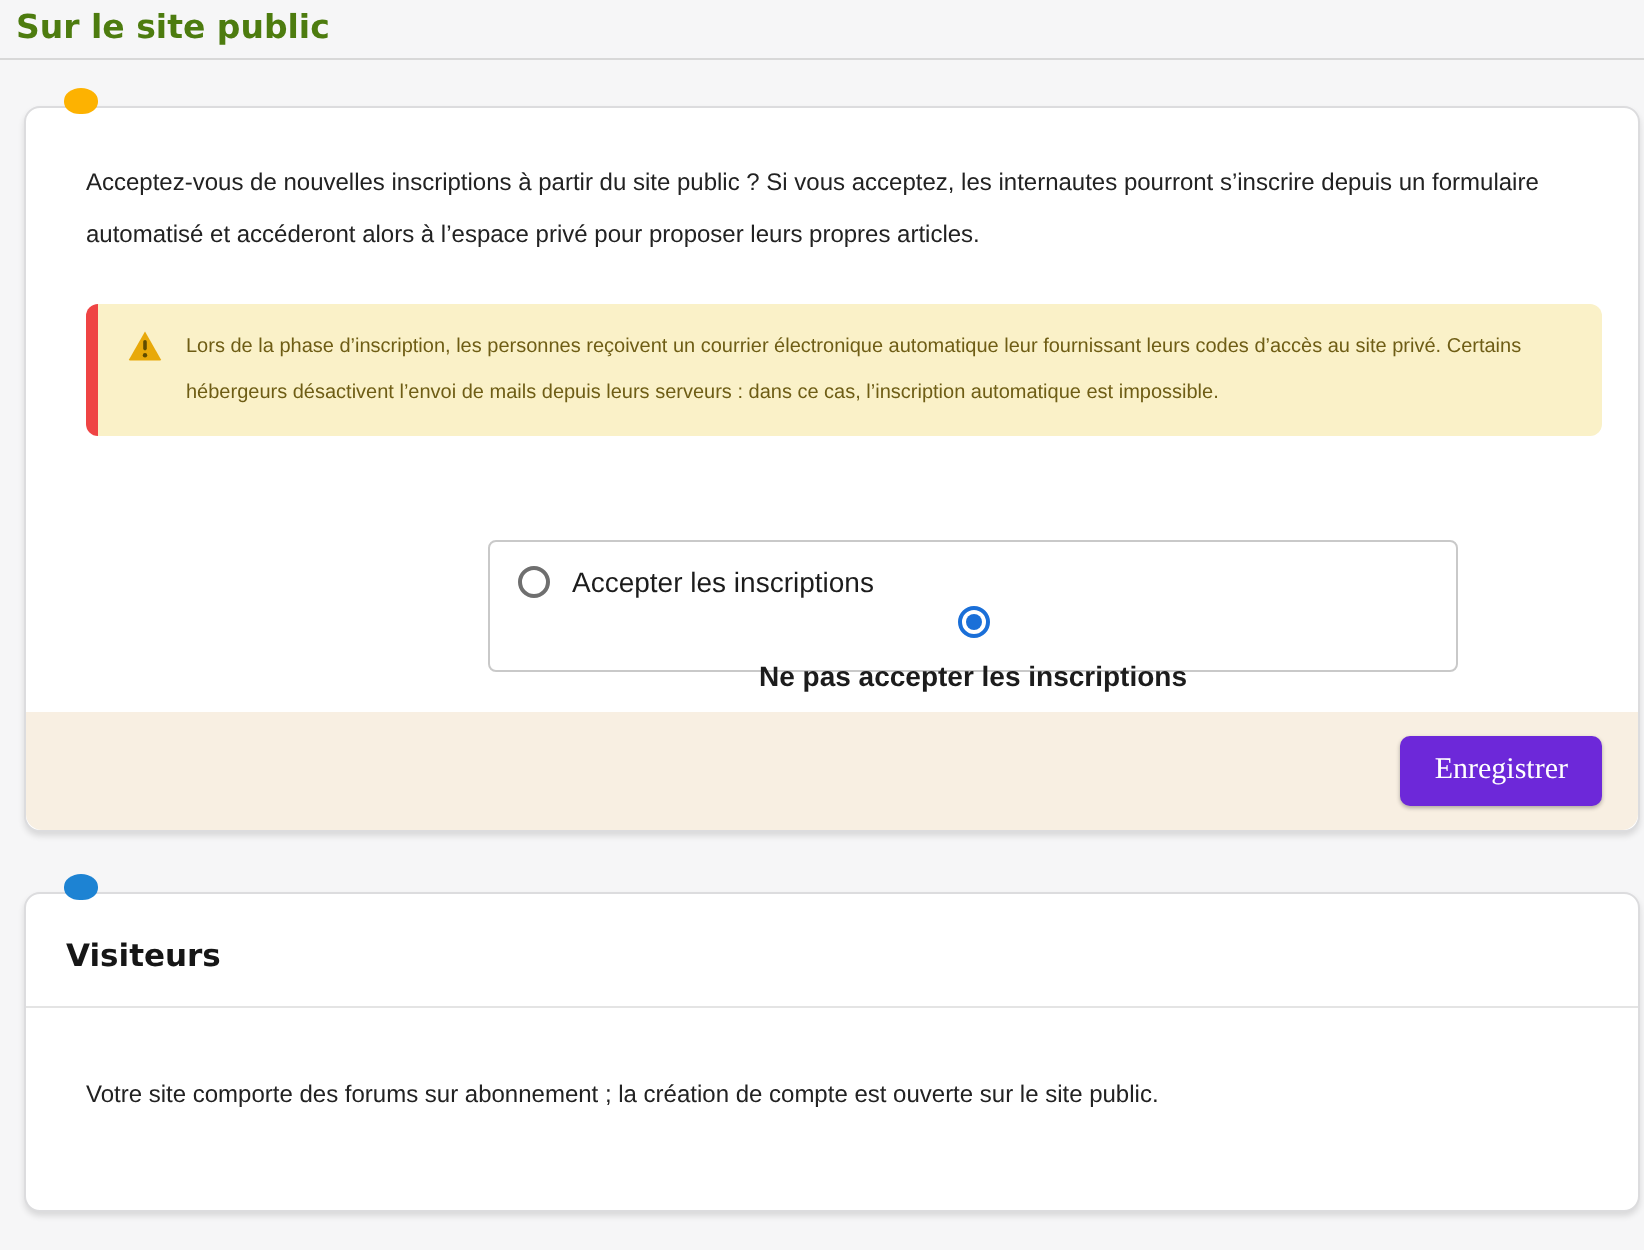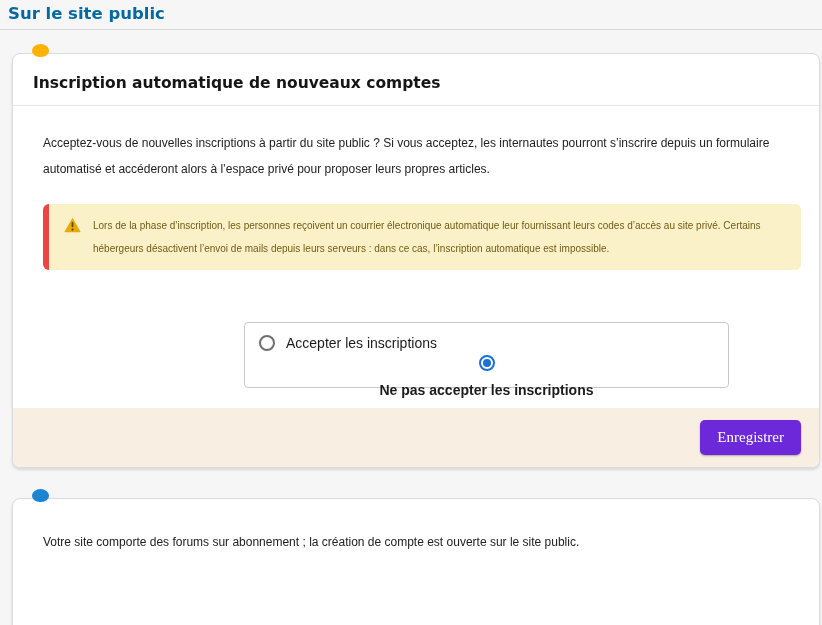--- a/index.html
+++ b/index.html
@@ -14,21 +14,21 @@
   
   .page-header {
     padding: 4px 8px 6px 8px;
     border-bottom: 1px solid #d8d8d8;
   }
   .page-title {
     margin: 0;
     font-family: "DejaVu Sans", sans-serif;
     font-size: 16.5px;
     font-weight: bold;
-    color: #0369a1;
+    color: #4d7c0f;
   }
 
   
   .card {
     position: relative;
     margin: 23px 2px 0 12px;
     background: #fff;
     border: 1px solid #dcdcde;
     border-radius: 8px;
     box-shadow: 0 2px 3px rgba(0,0,0,0.12);
@@ -141,23 +141,20 @@
 <header class="page-header">
   <h1 class="page-title">Sur le site public</h1>
 </header>
 
 <section class="card">
   <span class="person-icon">
     <span class="head"></span>
     <span class="torso" style="display: block; background-color: rgb(253, 178, 1);"></span>
   </span>
 
-  <div class="card-header">
-    <h2 class="card-title">Inscription automatique de nouveaux comptes</h2>
-  </div>
 
   <div class="card-body">
     <p class="explication">Acceptez-vous de nouvelles inscriptions à partir du site public ? Si vous acceptez, les internautes pourront s’inscrire depuis un formulaire automatisé et accéderont alors à l’espace privé pour proposer leurs propres articles.</p>
 
     <div class="notice-warning">
       <svg class="warning-icon" viewBox="0 0 17 16">
         <path d="M8.5 0.8 L16.4 14.6 Q16.6 15.2 16 15.2 L1 15.2 Q0.4 15.2 0.6 14.6 Z" fill="#e8a90a"></path>
         <rect x="7.6" y="5" width="1.8" height="5.2" rx="0.9" fill="#5f4c00"></rect>
         <circle cx="8.5" cy="12.6" r="1.1" fill="#5f4c00"></circle>
       </svg>
@@ -180,17 +177,20 @@
     <button class="submit-btn">Enregistrer</button>
   </div>
 </section>
 
 <section class="card second">
   <span class="person-icon">
     <span class="head"></span>
     <span class="torso" style="display: block; background-color: rgb(29, 131, 211);"></span>
   </span>
 
+  <div class="card-header">
+    <h2 class="card-title">Visiteurs</h2>
+  </div>
 
   <div class="card-body">
     <p class="explication">Votre site comporte des forums sur abonnement ; la création de compte est ouverte sur le site public.</p>
   </div>
 </section>
 
 </body></html>

